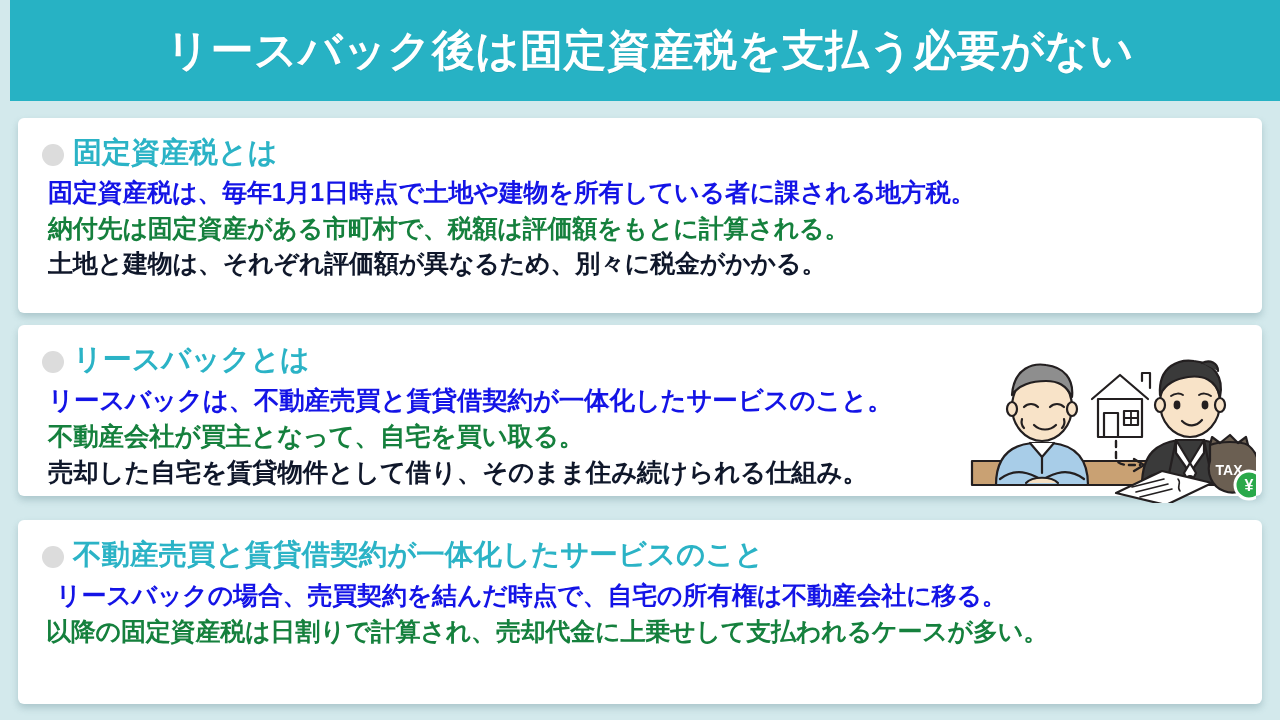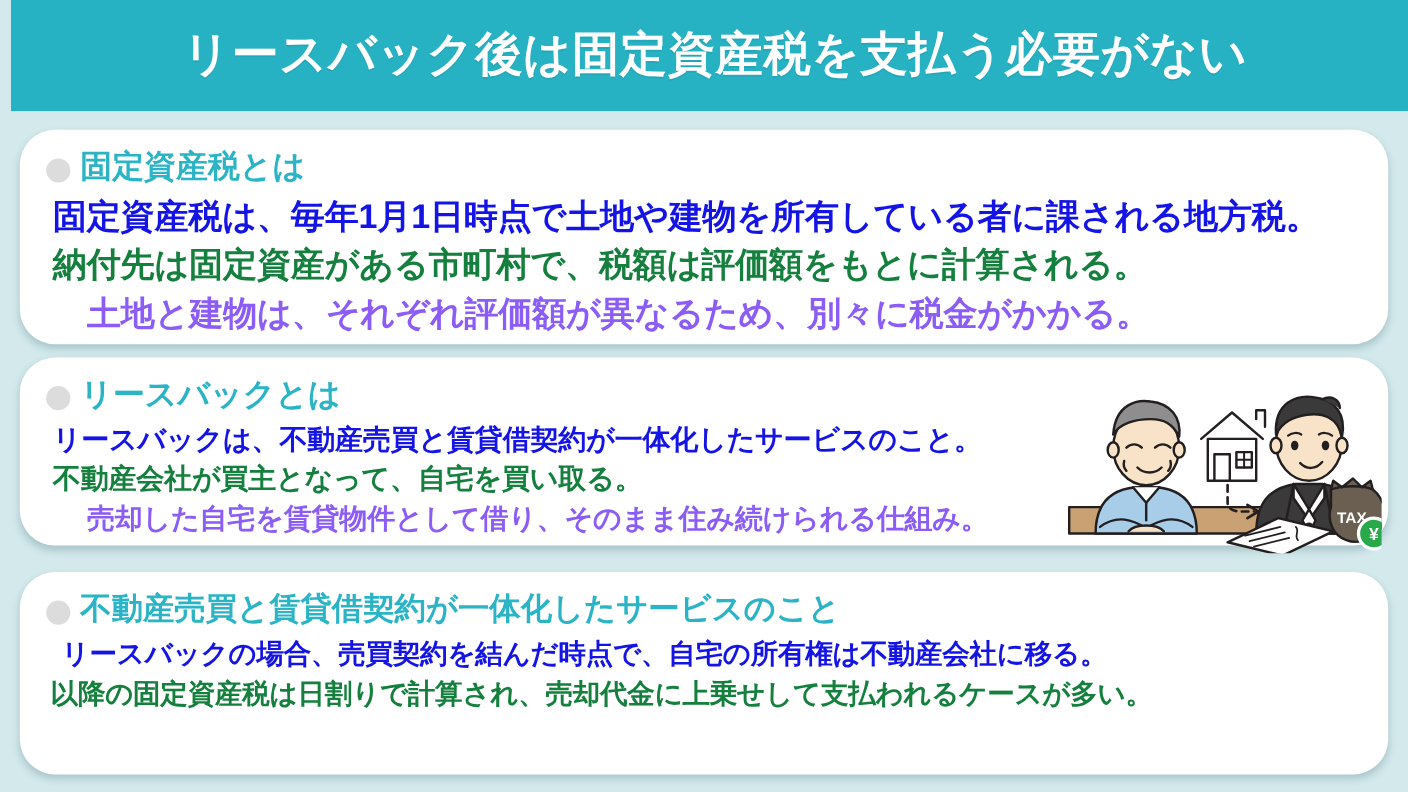--- a/index.html
+++ b/index.html
@@ -33,21 +33,21 @@
     white-space:nowrap;
     text-shadow:0 1px 0 rgba(0,0,0,0.06);
   }
 
   
   .card {
     position:absolute;
     left:18px;
     width:1244px;
     background:#ffffff;
-    border-radius:32px;
+    border-radius:6px;
     box-shadow:0 4px 7px rgba(90,130,140,0.33);
   }
   #card-1 { top:118px; height:195px; }
   #card-2 { top:325px; height:171px; }
   #card-3 { top:520px; height:184px; }
 
   .card-inner {
     position:relative;
     height:100%;
     padding:14px 22px 10px 24px;
@@ -78,26 +78,26 @@
   
   .lines { margin-top:1px; }
   .line {
     font-size:26px;
     font-weight:bold;
     line-height:1.38;
     white-space:nowrap;
     letter-spacing:-0.2px;
   }
   .line.blue  { color:#1414e6; }
-  .line.red   { color:#8b5cf6;margin-left:31px; }
+  .line.red   { color:#0f172a; }
   .line.black { color:#15803d; font-weight:bold; }
 
   
   #card-1 .lines { padding-left:6px; }
-  #card-1 .line { font-size:31px; line-height:1.42; }
+  #card-1 .line { font-size:25px; line-height:1.42; }
 
   #card-2 .lines { padding-left:6px; }
   #card-2 .line { font-size:25.5px; line-height:1.42; }
 
   #card-3 .lines { padding-left:4px; }
   #card-3 .line { font-size:25px; line-height:1.45; }
   #card-3 .line.blue { padding-left:10px; }
   #card-3 .head-text { font-size:28.5px; }
 
   

